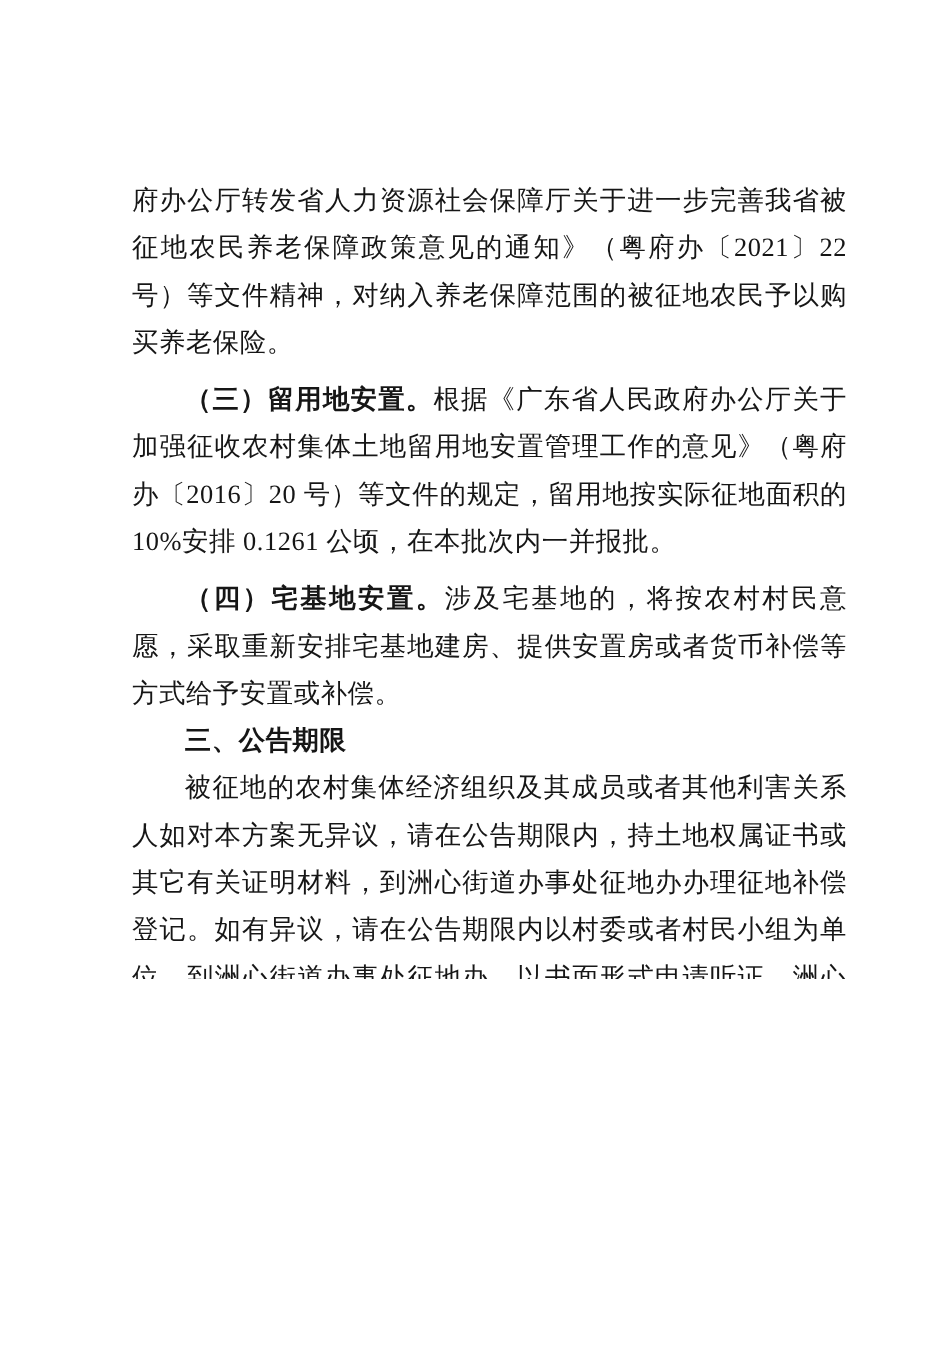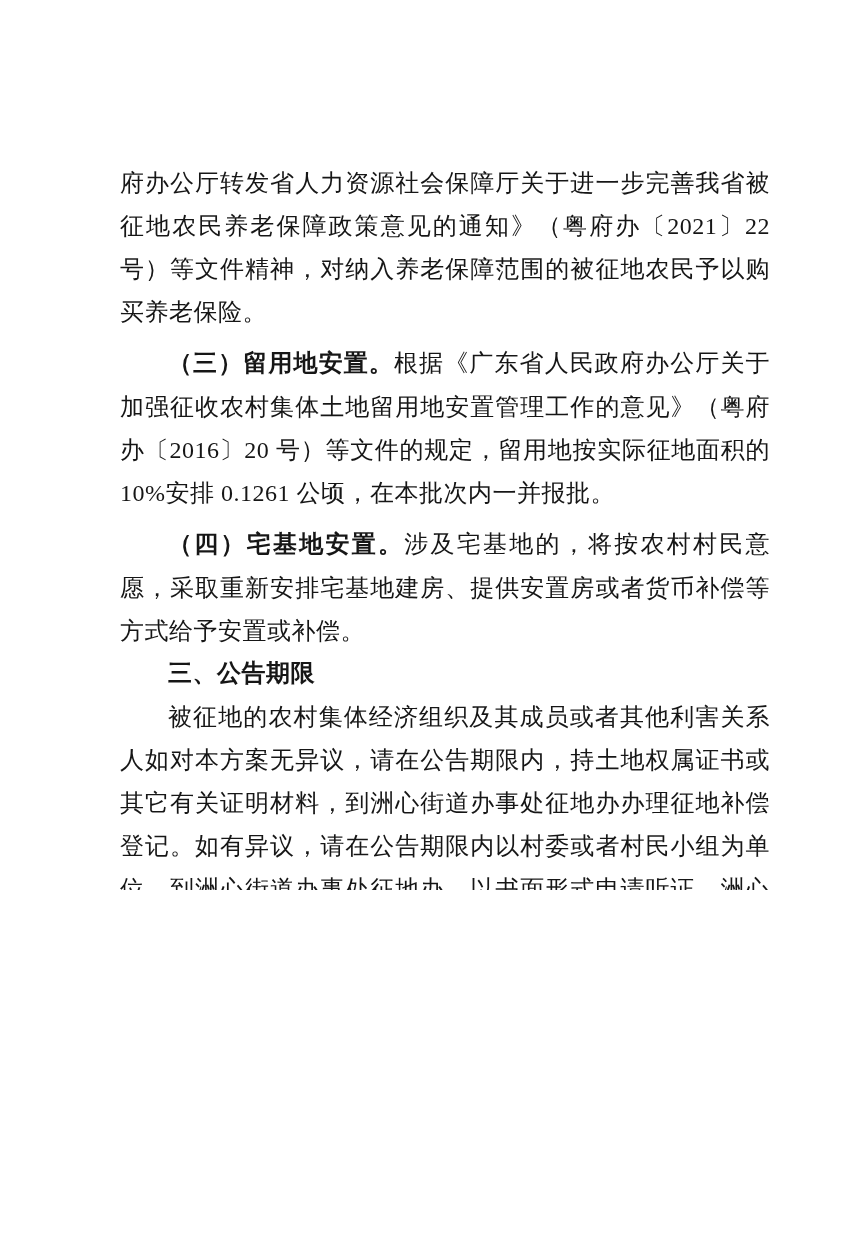--- a/index.html
+++ b/index.html
@@ -31,27 +31,27 @@
     margin: 0;
   }
   .indent {
     text-indent: 2em;
   }
   .sub-gap {
     margin-top: 8px;
   }
   .lead {
     font-weight: bold;
-    font-family: Liberation Mono, monospace;
+    font-family: Liberation Sans, sans-serif;
   }
   .heading {
     margin: 0;
     text-indent: 2em;
     font-weight: bold;
-    font-family: Liberation Mono, monospace;
+    font-family: Liberation Serif, serif;
   }
   .page-number {
     position: absolute;
     left: 116px;
     top: 1105px;
     font-size: 23px;
     letter-spacing: 3px;
     color: #1a1a1a;
     font-family: "Liberation Serif", "DejaVu Serif", serif;
   }

